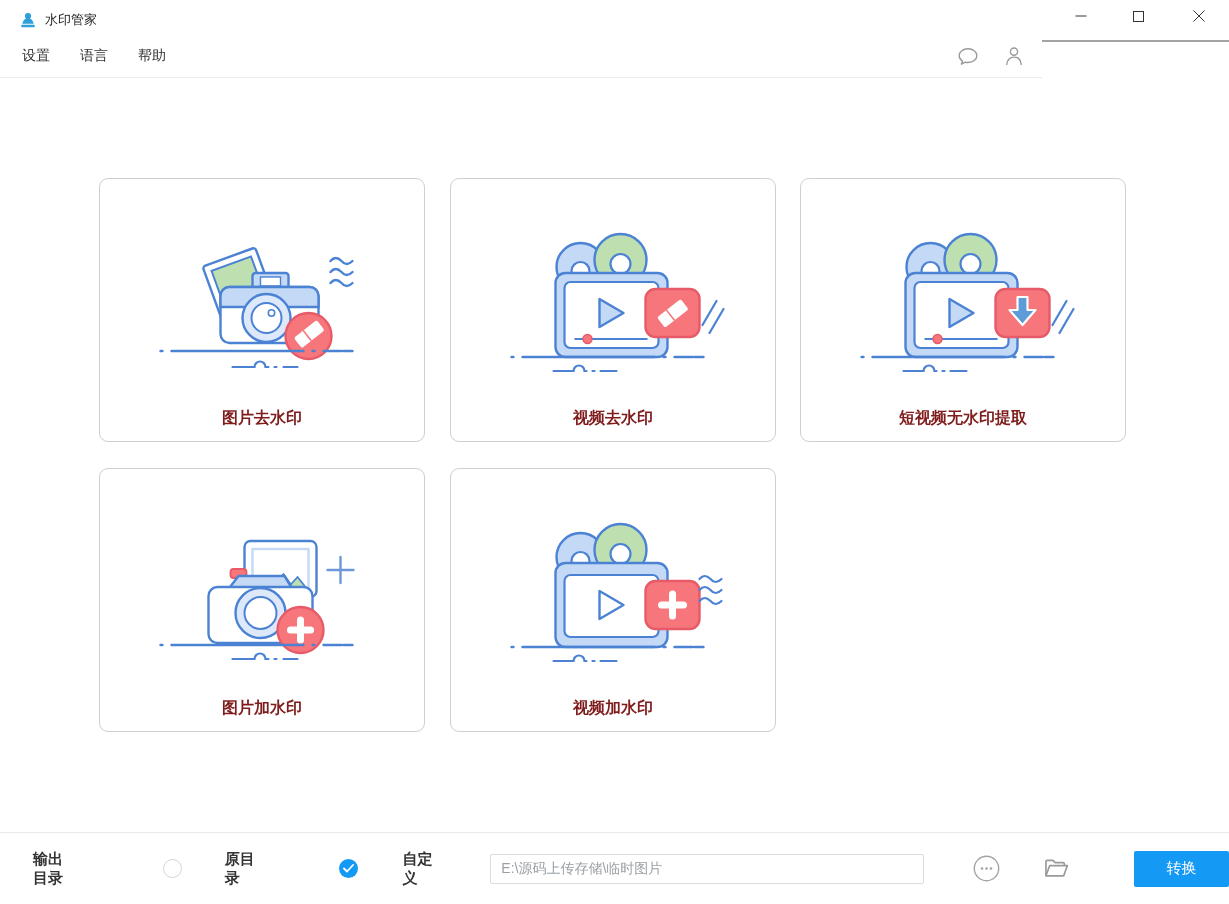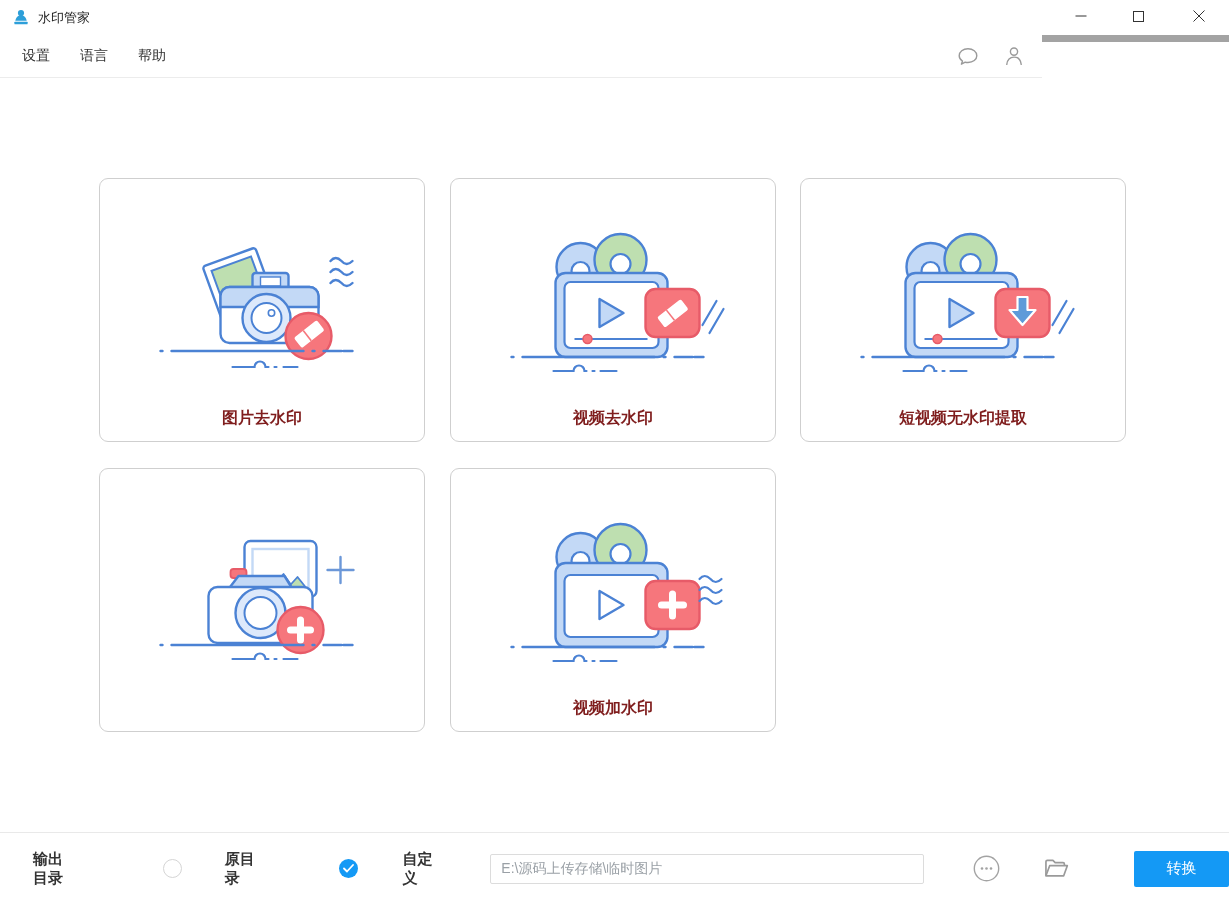--- a/index.html
+++ b/index.html
@@ -1,21 +1,21 @@
 <!DOCTYPE html>
 <html><head>
 <meta charset="utf-8">
 <style>
   * { margin:0; padding:0; box-sizing:border-box; }
   html,body { width:1229px; height:904px; }
   body { font-family:"Liberation Sans","DejaVu Sans",sans-serif; background:#fff; position:relative; overflow:hidden; }
 
   
   .titlebar { position:absolute; top:0; left:0; width:1229px; height:42px;
-    border-bottom:7px solid #a3a3a3; display:flex; align-items:center; background:#fff; }
+    border-bottom:2px solid #a3a3a3; display:flex; align-items:center; background:#fff;padding-left:7px; }
   .app-logo { margin-left:12px; width:18px; height:17px; display:flex; }
   .app-title { margin-left:8px; font-size:13px; color:#222; }
   .win-btn { position:absolute; top:0; width:46px; height:32px; display:flex; align-items:center; justify-content:center; cursor:pointer; }
   .btn-min { left:1058px; } .btn-max { left:1115px; } .btn-close { left:1176px; }
 
   
   .menubar { position:absolute; top:34px; left:0; width:1042px; height:44px;
     border-bottom:1px solid #ececec; display:flex; align-items:center; background:#fff; }
   .menu-item { font-size:14px; color:#333; margin-left:14px; padding:4px 8px; cursor:pointer; }
   .menu-item + .menu-item { margin-left:14px; }
@@ -205,20 +205,21 @@
       <circle cx="116" cy="96" r="25" fill="#dde9fb" stroke="#4b82d4" stroke-width="2.4"></circle>
       <circle cx="116" cy="96" r="16" fill="#fff" stroke="#4b82d4" stroke-width="2"></circle>
       <circle cx="156" cy="113" r="23" fill="#f6767c" stroke="#e75b68" stroke-width="2.4"></circle>
       <g stroke="#fff" stroke-width="7" stroke-linecap="round">
         <line x1="156" y1="103" x2="156" y2="123"></line>
         <line x1="146" y1="113" x2="166" y2="113"></line>
       </g>
       <path d="M16 128 h202" stroke="#4b82d4" stroke-width="2.4" stroke-linecap="round" stroke-dasharray="2 9 132 9 2 9 18"></path>
       <path d="M88 142 h22 a5.5 5.5 0 0 1 11 0 h3 M130 142 h2 M139 142 h14" stroke="#4b82d4" stroke-width="2.2" fill="none" stroke-linecap="round"></path>
     </svg>
+    <div class="card-label">图片加水印</div>
   </div>
 
   <div class="card c5">
     <svg class="illus" width="235" height="155" viewBox="0 0 235 155">
       <circle cx="85" cy="40" r="24" fill="#c3d9f6" stroke="#4b82d4" stroke-width="2.4"></circle>
       <circle cx="85" cy="44" r="9" fill="#fff" stroke="#4b82d4" stroke-width="2.2"></circle>
       <circle cx="125" cy="33" r="26" fill="#bedfb0" stroke="#4b82d4" stroke-width="2.4"></circle>
       <circle cx="125" cy="37" r="10" fill="#fff" stroke="#4b82d4" stroke-width="2.2"></circle>
       <rect x="60" y="46" width="112" height="84" rx="10" fill="#c3d9f6" stroke="#4b82d4" stroke-width="2.4"></rect>
       <rect x="69" y="58" width="94" height="62" rx="6" fill="#fff" stroke="#4b82d4" stroke-width="2.2"></rect>

